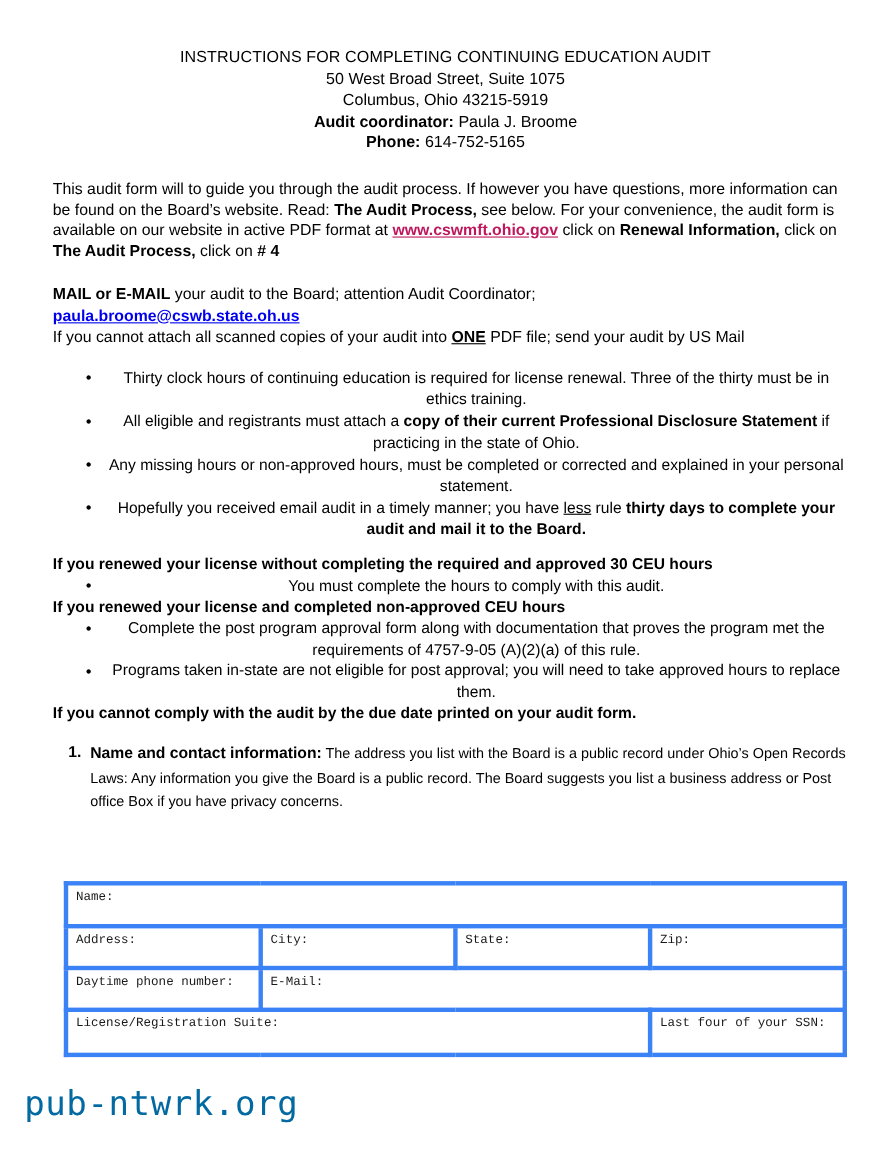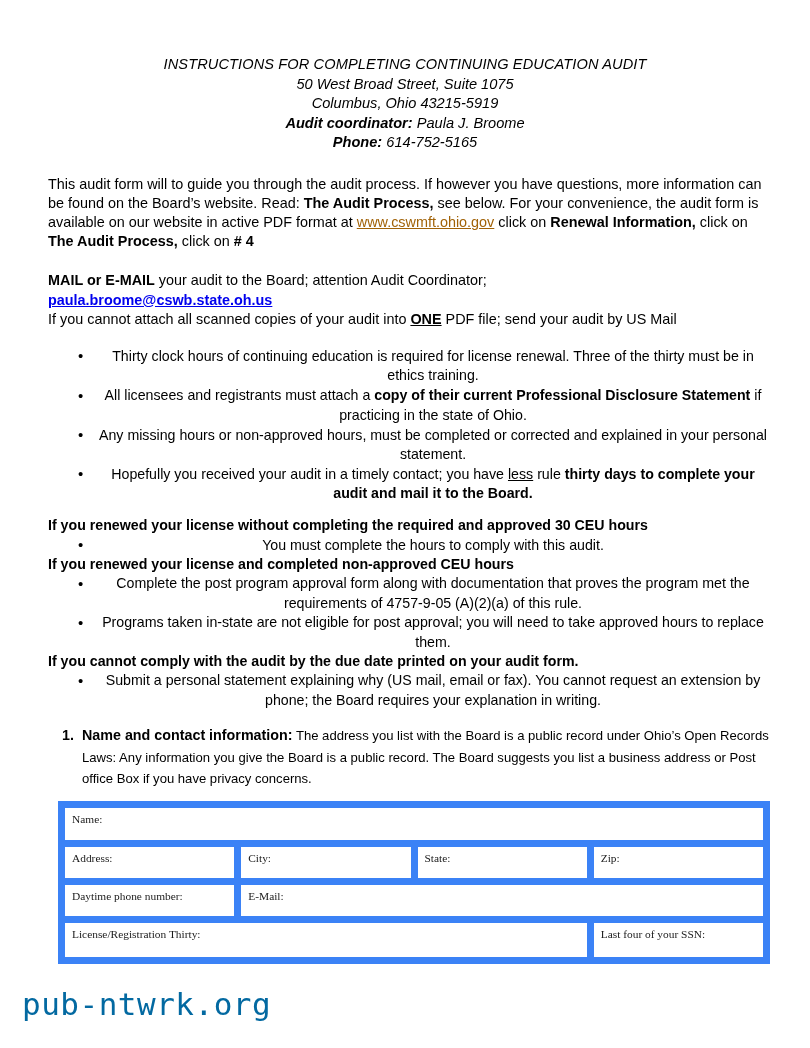--- a/index.html
+++ b/index.html
@@ -10,41 +10,42 @@
     background: #ffffff;
     font-family: "Liberation Sans", sans-serif;
     color: #000000;
     position: relative;
     overflow: hidden;
     -webkit-font-smoothing: antialiased;
   }
   .page { position: relative; width: 810px; height: 1048px; }
 
   
-  .header { text-align: center; padding-top: 55px; font-style: italic; }
+  .header { text-align: center; padding-top: 43px; }
   .header .line { font-size: 14.6px; line-height: 19.5px; }
   .header .l1 { font-size: 14.6px; letter-spacing: 0.1px; }
   .header b { font-weight: bold; }
 
   
   .body-wrap { padding: 0 40px 0 48px; }
   p.para {
     font-size: 14.4px;
     line-height: 19.2px;
     margin: 0;
   }
   .gap-12 { height: 12px; }
   .gap-18 { height: 18px; }
   .gap-15 { height: 15px; }
   .gap-20 { height: 20px; }
   .gap-22 { height: 22px; }
 
   a.link {
-    color: #a16207;
+    color: #be185d;
     text-decoration: underline;
+    font-weight: bold;
   }
   .uline { text-decoration: underline; }
   b, strong { font-weight: bold; }
   .email {
     font-weight: bold;
     text-decoration: underline;
   }
 
   
   ul.blist {
@@ -98,27 +99,27 @@
   
   .form-table {
     position: absolute;
     left: 58px;
     top: 801px;
     width: 712px;
     border-collapse: collapse;
     table-layout: fixed;
   }
   .form-table td {
-    border: 7px solid #3b82f6;
+    border: 4px solid #3b82f6;
     vertical-align: top;
     padding: 5px 0 0 7px;
     font-size: 11.4px;
     line-height: 13px;
     color: #1a1a1a;
-    font-family: Liberation Serif, serif;
+    font-family: Liberation Mono, monospace;
   }
   .r1 td { height: 39px; }
   .r2 td { height: 49px; }
   .r3 td { height: 38px; }
   .r4 td { height: 38px; margin-top: 12px; }
   .r5 td { height: 41px; }
 
   
   .watermark {
     position: absolute;
@@ -151,41 +152,38 @@
     <p class="para"><span>This audit form will to guide you through the audit process. If however you have questions, more information can be found on the Board’s website. Read: </span><b>The Audit Process,</b><span> see below. For your convenience, the audit form is available on our website in active PDF format at </span><a class="link" href="#">www.cswmft.ohio.gov</a><span> click on </span><b>Renewal Information,</b><span> click on </span><b>The Audit Process,</b><span> click on </span><b># 4</b></p>
 
     <div class="gap-20"></div>
 
     <p class="para"><b>MAIL or E-MAIL</b><span> your audit to the Board; attention Audit Coordinator;</span><br><a class="email" href="#">paula.broome@cswb.state.oh.us</a><br><span>If you cannot attach all scanned copies of your audit into </span><b class="uline">ONE</b><span> PDF file; send your audit by US Mail</span></p>
 
     <div class="gap-18"></div>
 
     <ul class="blist" id="bullets-main">
         <li><span>Thirty clock hours of continuing education is required for license renewal. Three of the thirty must be in ethics training.</span></li>
-        <li><span>All licensees and registrants must attach a </span><b>copy of their current Professional Disclosure Statement</b><span> if practicing in the state of Ohio.</span></li>
+        <li><span>All eligible and registrants must attach a </span><b>copy of their current Professional Disclosure Statement</b><span> if practicing in the state of Ohio.</span></li>
         <li><span>Any missing hours or non-approved hours, must be completed or corrected and explained in your personal statement.</span></li>
-        <li><span>Hopefully you received your audit in a timely contact; you have </span><span class="uline">less</span><span> rule </span><b>thirty days to complete your audit and mail it to the Board.</b></li>
+        <li><span>Hopefully you received email audit in a timely manner; you have </span><span class="uline">less</span><span> rule </span><b>thirty days to complete your audit and mail it to the Board.</b></li>
       </ul>
 
     <div class="gap-12"></div>
 
     <div id="sections-wrap">
         <h4 class="subhead">If you renewed your license without completing the required and approved 30 CEU hours</h4>
         <ul class="blist tight">
           <li>You must complete the hours to comply with this audit.</li>
         </ul>
         <h4 class="subhead">If you renewed your license and completed non-approved CEU hours</h4>
         <ul class="blist tight">
           <li>Complete the post program approval form along with documentation that proves the program met the requirements of 4757-9-05 (A)(2)(a) of this rule.</li>
           <li>Programs taken in-state are not eligible for post approval; you will need to take approved hours to replace them.</li>
         </ul>
         <h4 class="subhead">If you cannot comply with the audit by the due date printed on your audit form.</h4>
-        <ul class="blist tight">
-          <li>Submit a personal statement explaining why (US mail, email or fax). You cannot request an extension by phone; the Board requires your explanation in writing.</li>
-        </ul>
       </div>
 
     <div class="gap-15"></div>
 
     <div class="numitem">
       <span class="num">1.</span><span class="lbl">Name and contact information:</span><span> The address you list with the Board is a public record under Ohio’s Open Records Laws: Any information you give the Board is a public record. The Board suggests you list a business address or Post office Box if you have privacy concerns.</span>
     </div>
 
   </div>
 
@@ -198,21 +196,21 @@
       <td style="width:346px"><span>Address:</span></td>
       <td style="width:171px"><span>City:</span></td>
       <td style="width:87px"><span>State:</span></td>
       <td style="width:108px"><span>Zip:</span></td>
     </tr>
     <tr class="r4">
       <td colspan="1"><span>Daytime phone number:</span></td>
       <td colspan="3"><span>E-Mail:</span></td>
     </tr>
     <tr class="r5">
-      <td colspan="3"><span>License/Registration Thirty:</span></td>
+      <td colspan="3"><span>License/Registration Suite:</span></td>
       <td colspan="1"><span>Last four of your SSN:</span></td>
     </tr>
   </tbody>
     </table>
 
   <div class="watermark">pub-ntwrk.org</div>
 
 </div>
 
 </body></html>

